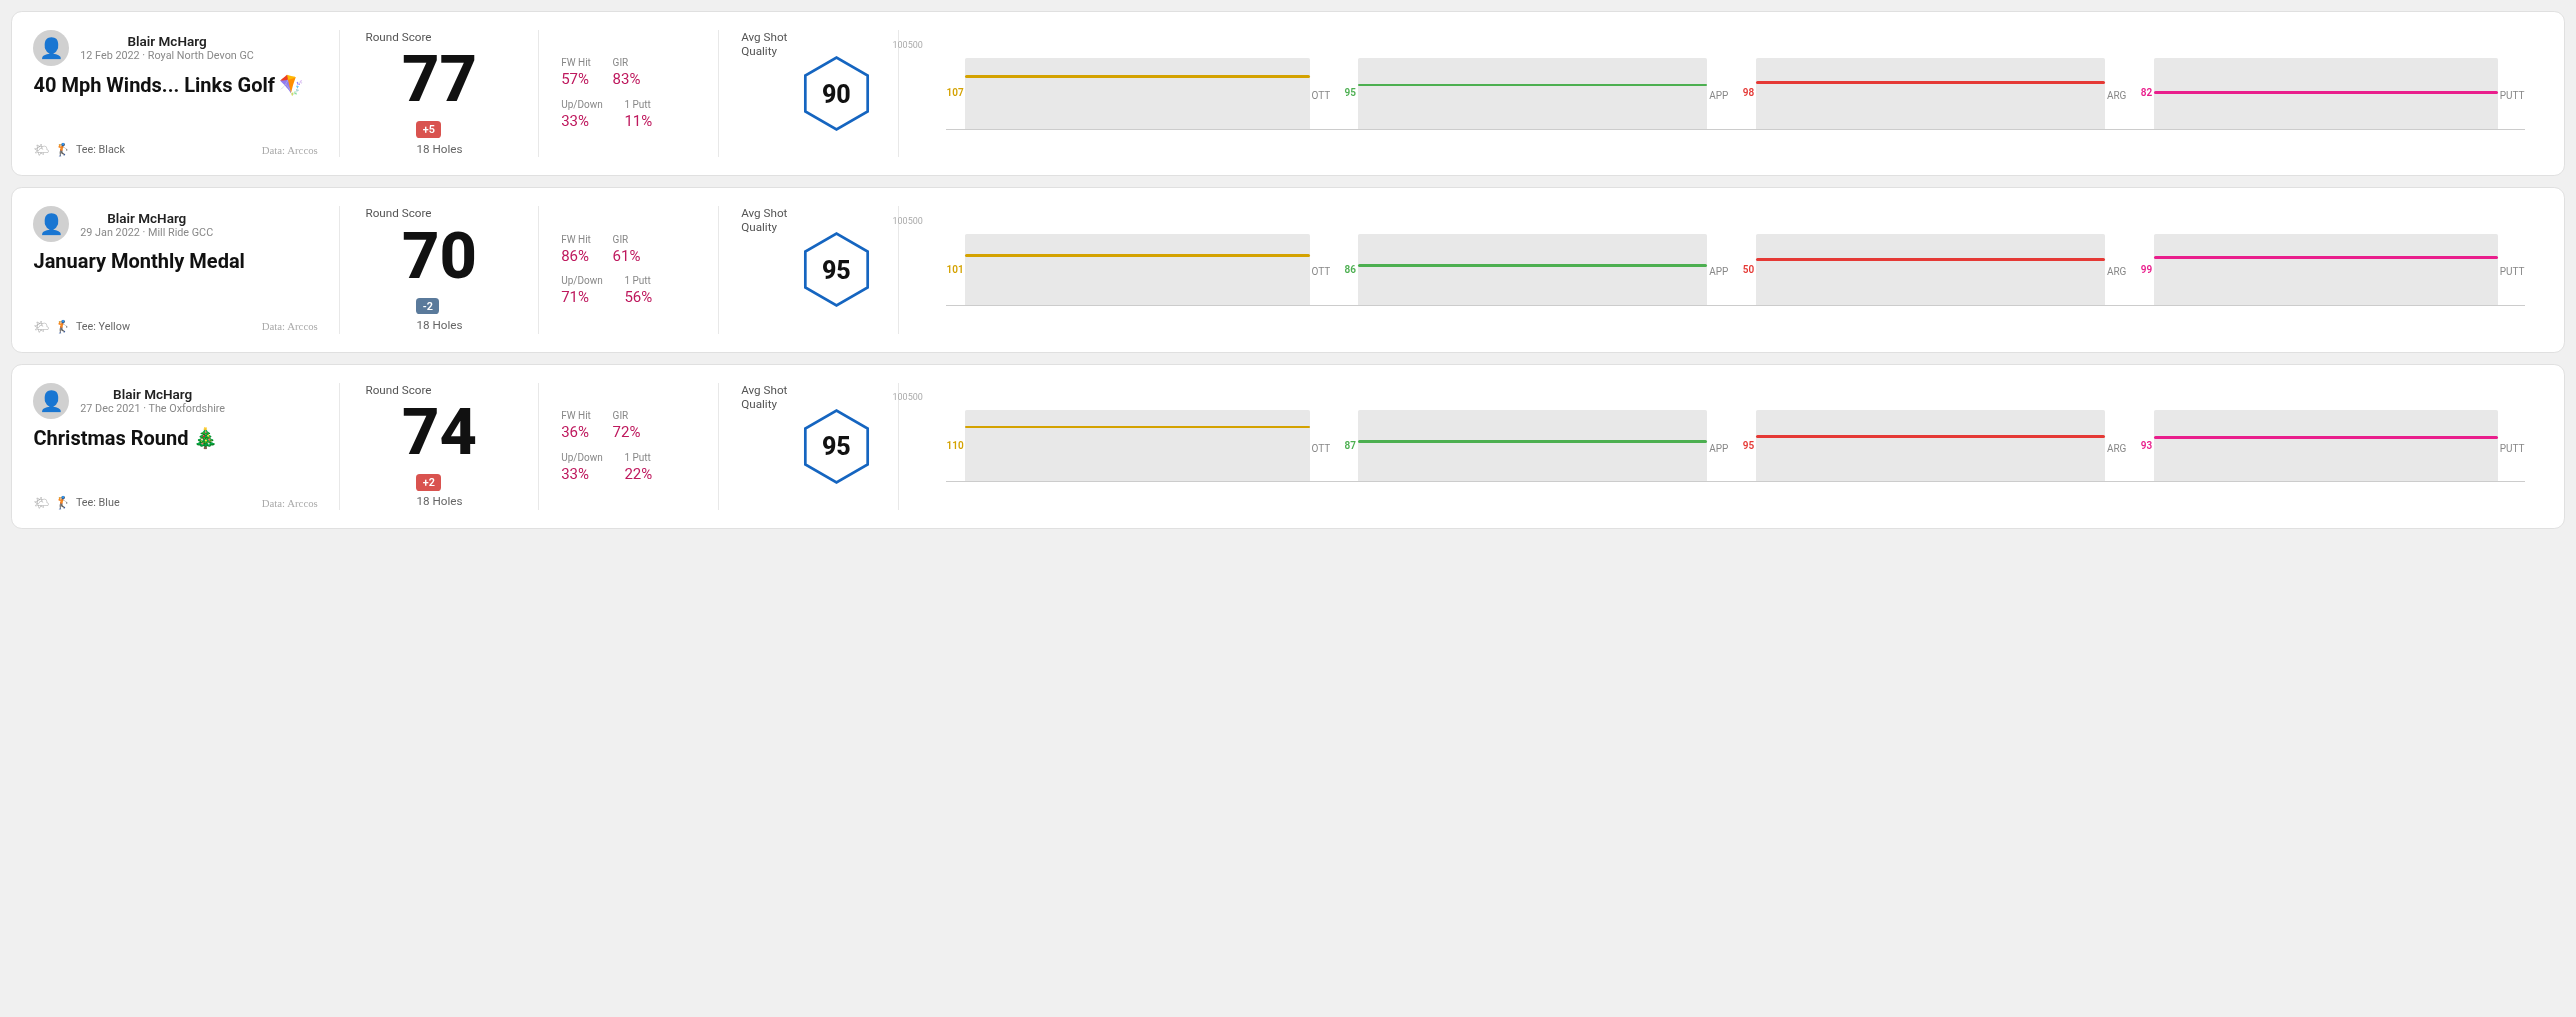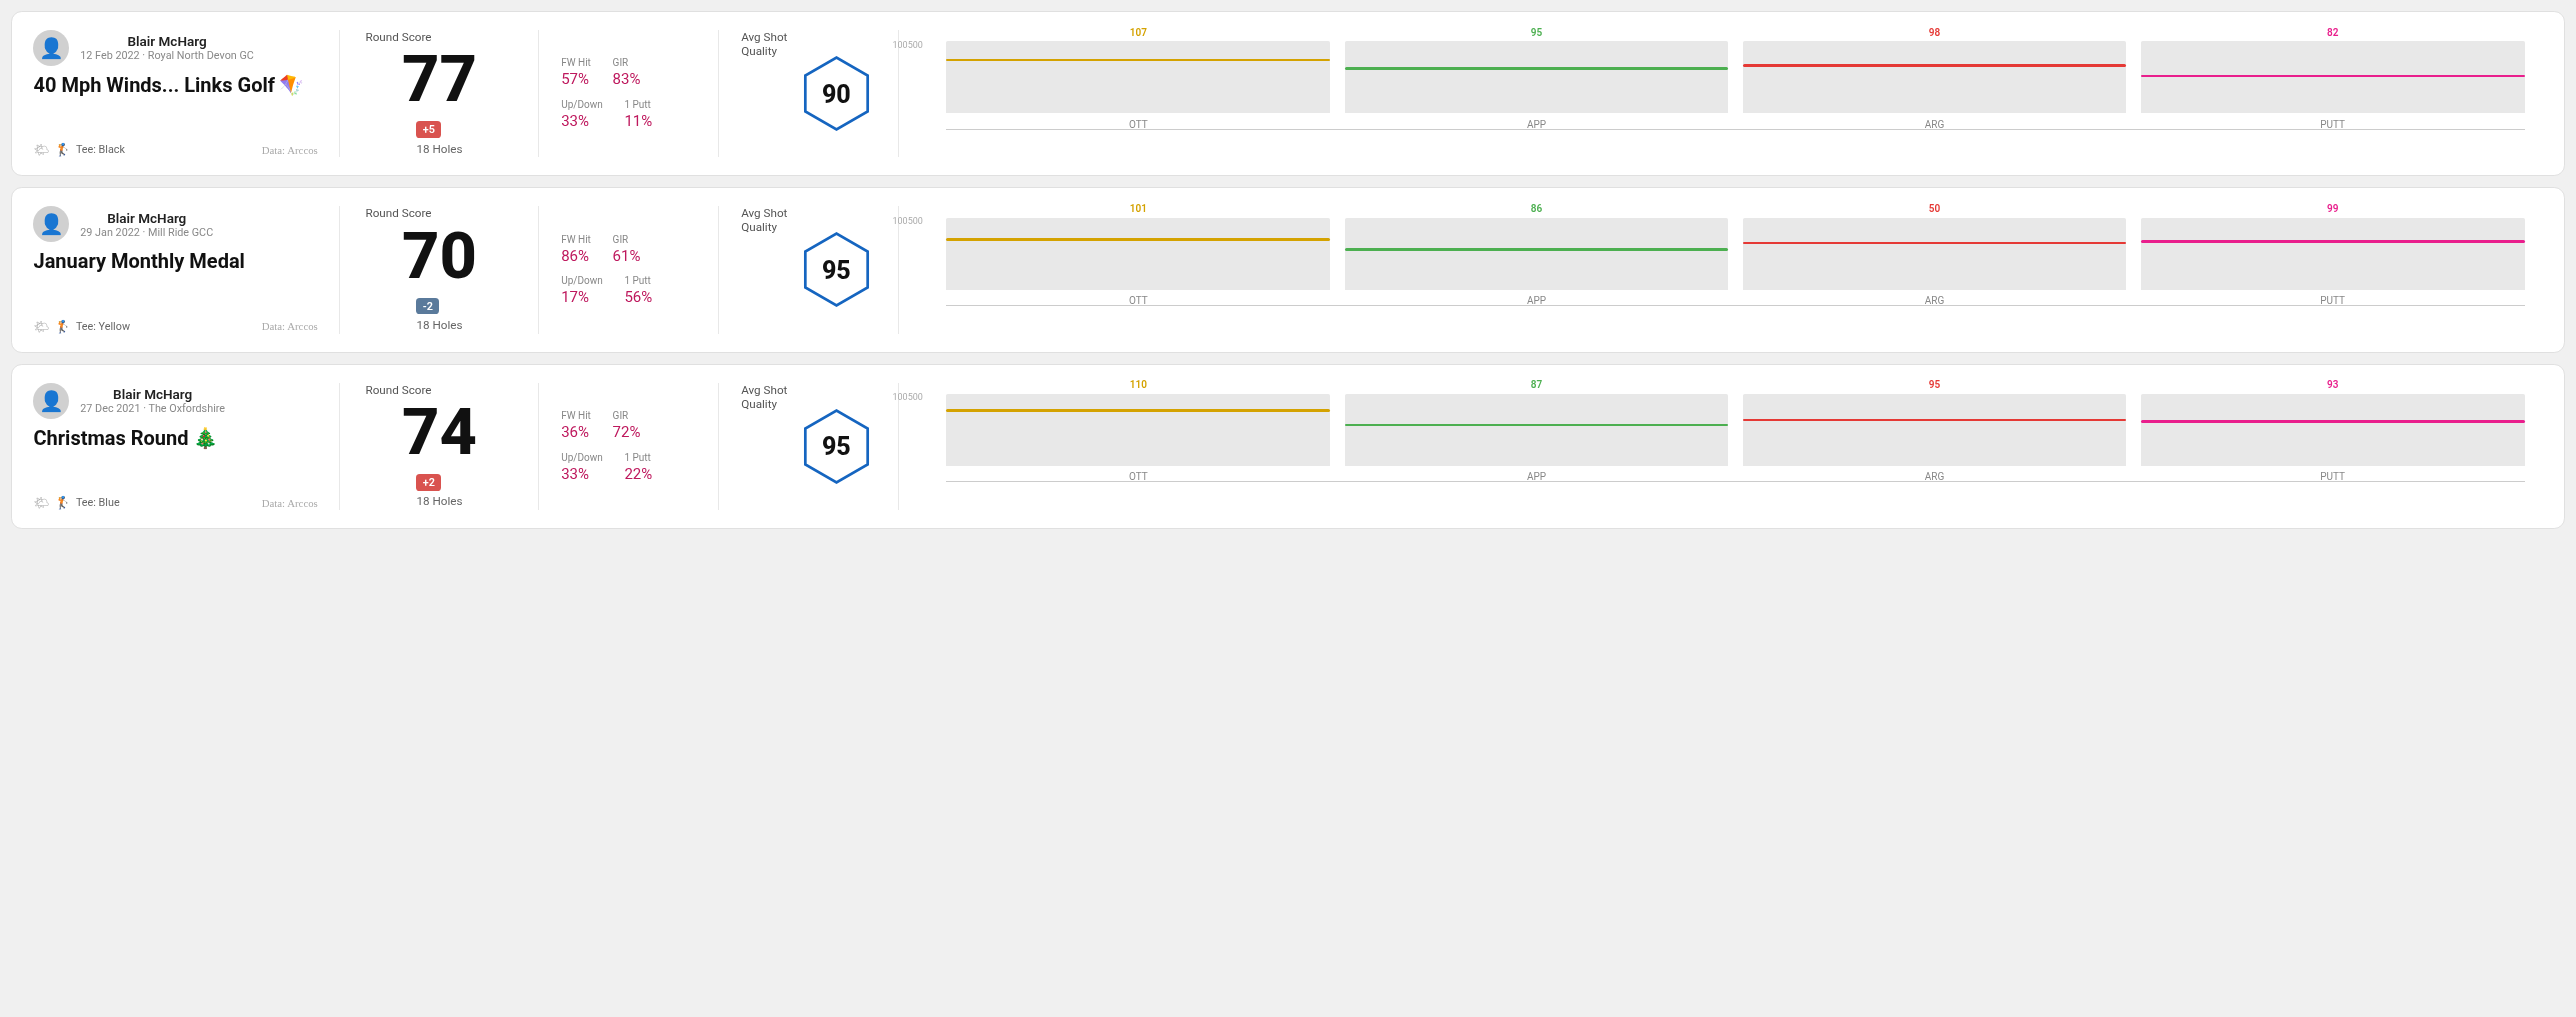--- a/index.html
+++ b/index.html
@@ -206,21 +206,21 @@
     .chart-area {
       display: flex;
       align-items: flex-end;
       gap: 14.4px;
       height: 108px;
       padding-bottom: 18px;
       position: relative;
     }
     .chart-col {
       display: flex;
-      flex-direction: column;
+      flex-direction: row;
       align-items: center;
       gap: 1.8px;
       flex: 1;
     }
     .chart-val-label {
       font-size: 10px;
       font-weight: 600;
       margin-bottom: 1.8px;
     }
     .bar-bg {
@@ -444,21 +444,21 @@
             <span class="stat-value">86%</span>
           </div>
           <div class="stat-item">
             <span class="stat-label">GIR</span>
             <span class="stat-value">61%</span>
           </div>
         </div>
         <div class="stats-row">
           <div class="stat-item">
             <span class="stat-label">Up/Down</span>
-            <span class="stat-value">17%</span>
+            <span class="stat-value">71%</span>
           </div>
           <div class="stat-item">
             <span class="stat-label">1 Putt</span>
             <span class="stat-value">56%</span>
           </div>
         </div>
       </div>
 
       <div class="card-quality">
         <span class="quality-label">Avg Shot Quality</span>

